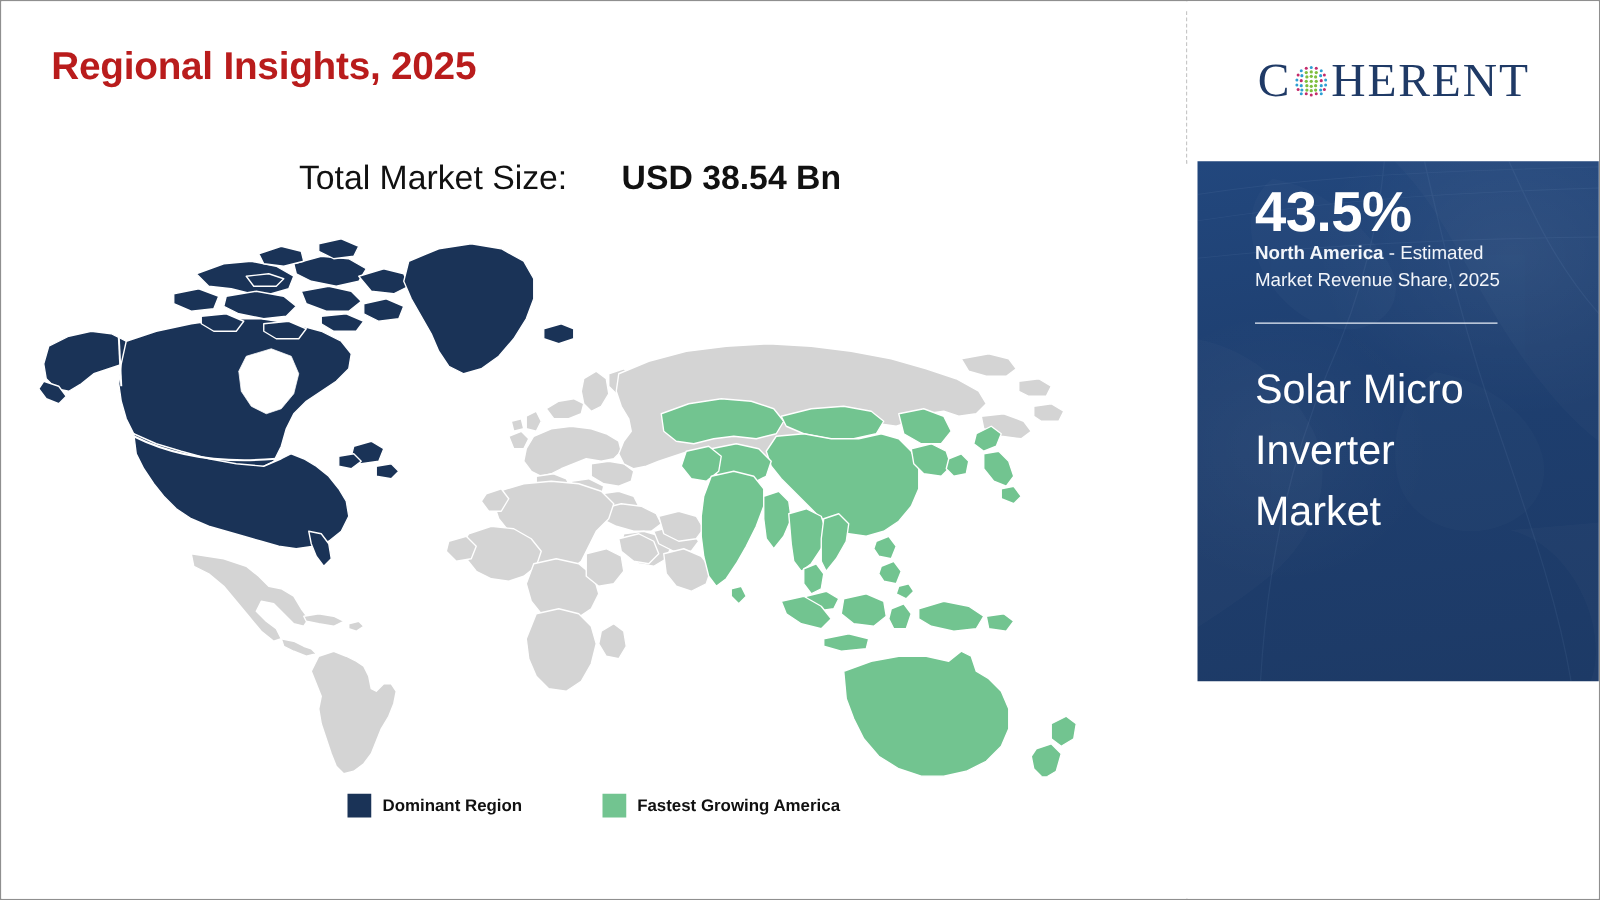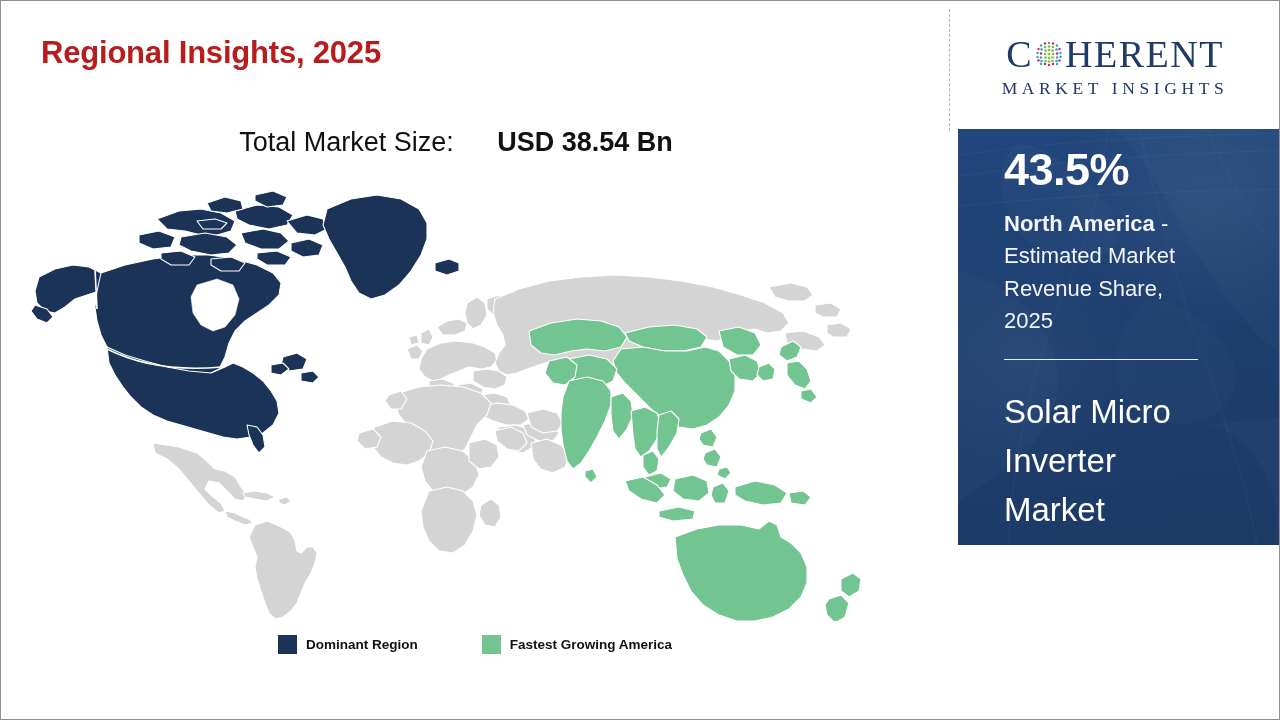--- a/index.html
+++ b/index.html
@@ -190,22 +190,21 @@
     right: 20px;
   }
   #stat-percent {
     font-size: 45px;
     font-weight: bold;
     color: #ffffff;
     line-height: 1;
     letter-spacing: -0.5px;
   }
   #stat-desc {
-    margin-top: 16px;
-    font-size: 22px;
+    font-size: 15px;
     color: #f2f5fa;
     line-height: 1.47;
     max-width: 200px;
   }
   #stat-desc .desc-strong { font-weight: bold; }
   #stat-rule {
     margin-top: 22px;
     width: 194px;
     height: 1px;
     background: #e8eef7;
@@ -452,21 +451,20 @@
             <circle cx="37" cy="44" r="2.6" fill="#7fbf3f"></circle>
             <circle cx="14" cy="50" r="2.4" fill="#2e9fd4"></circle>
             <circle cx="46" cy="50" r="2.4" fill="#2e9fd4"></circle>
             <circle cx="22" cy="50" r="2.4" fill="#c42b6b"></circle>
             <circle cx="38" cy="50" r="2.4" fill="#c42b6b"></circle>
             <circle cx="30" cy="52" r="2.4" fill="#c42b6b"></circle>
           </g>
         </svg>
         <span class="logo-word">HERENT</span>
       </div>
-      <div id="logo-sub">MARKET INSIGHTS</div>
     </div>
 
     <div id="stat-panel">
       <svg id="panel-texture" viewBox="0 0 322 592" preserveAspectRatio="none" xmlns="http://www.w3.org/2000/svg">
         <g fill="none" stroke="#7d9ac4" stroke-width="1" opacity="0.22">
           <path d="M-10,40 C70,22 150,12 332,6"></path>
           <path d="M-10,70 C90,48 180,36 332,30"></path>
           <path d="M180,-10 C196,90 214,200 244,320 C268,420 290,510 300,602"></path>
           <path d="M150,-10 C146,70 132,150 104,240 C78,330 56,440 50,602"></path>
           <path d="M-10,112 C90,96 200,88 332,86"></path>

